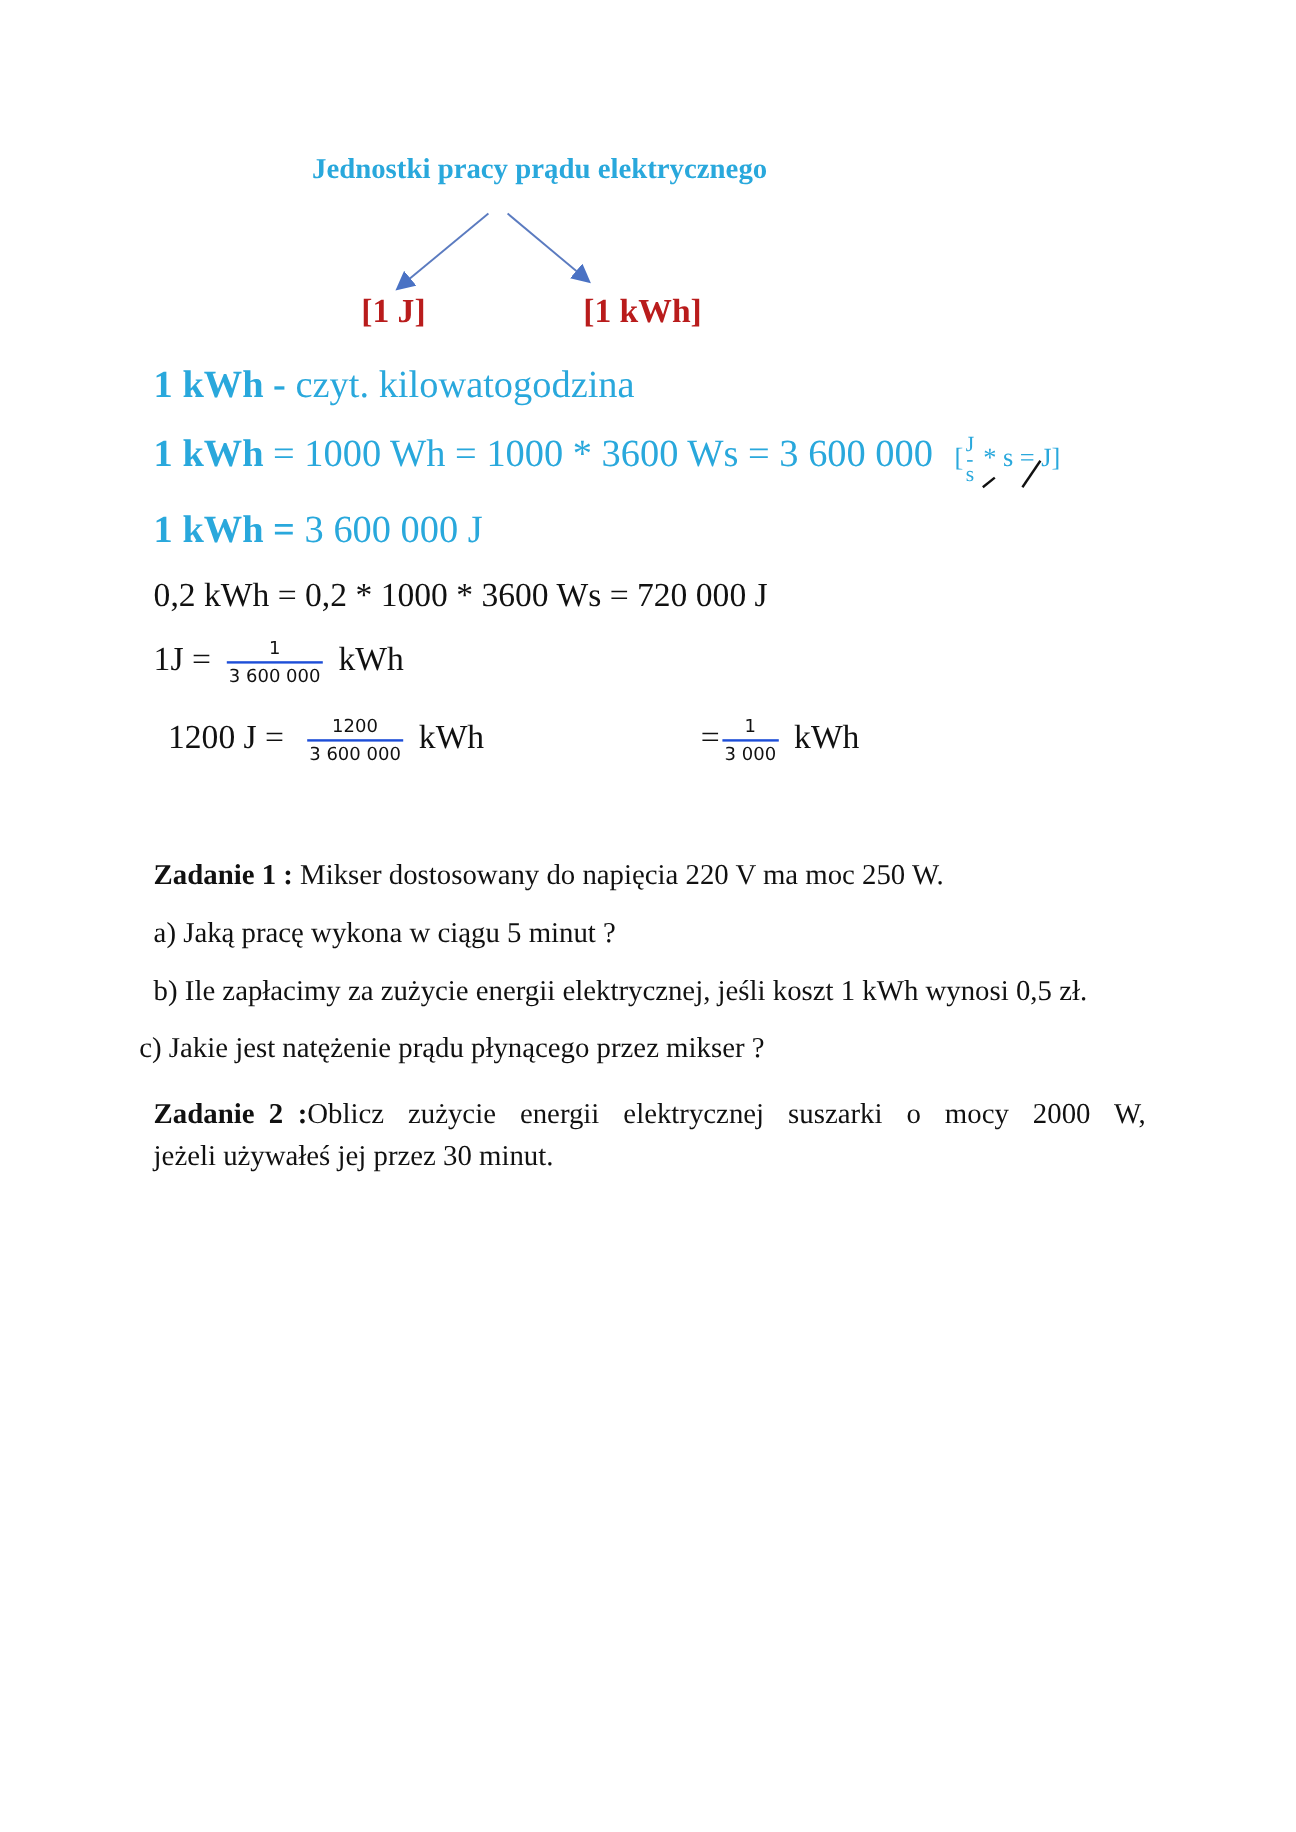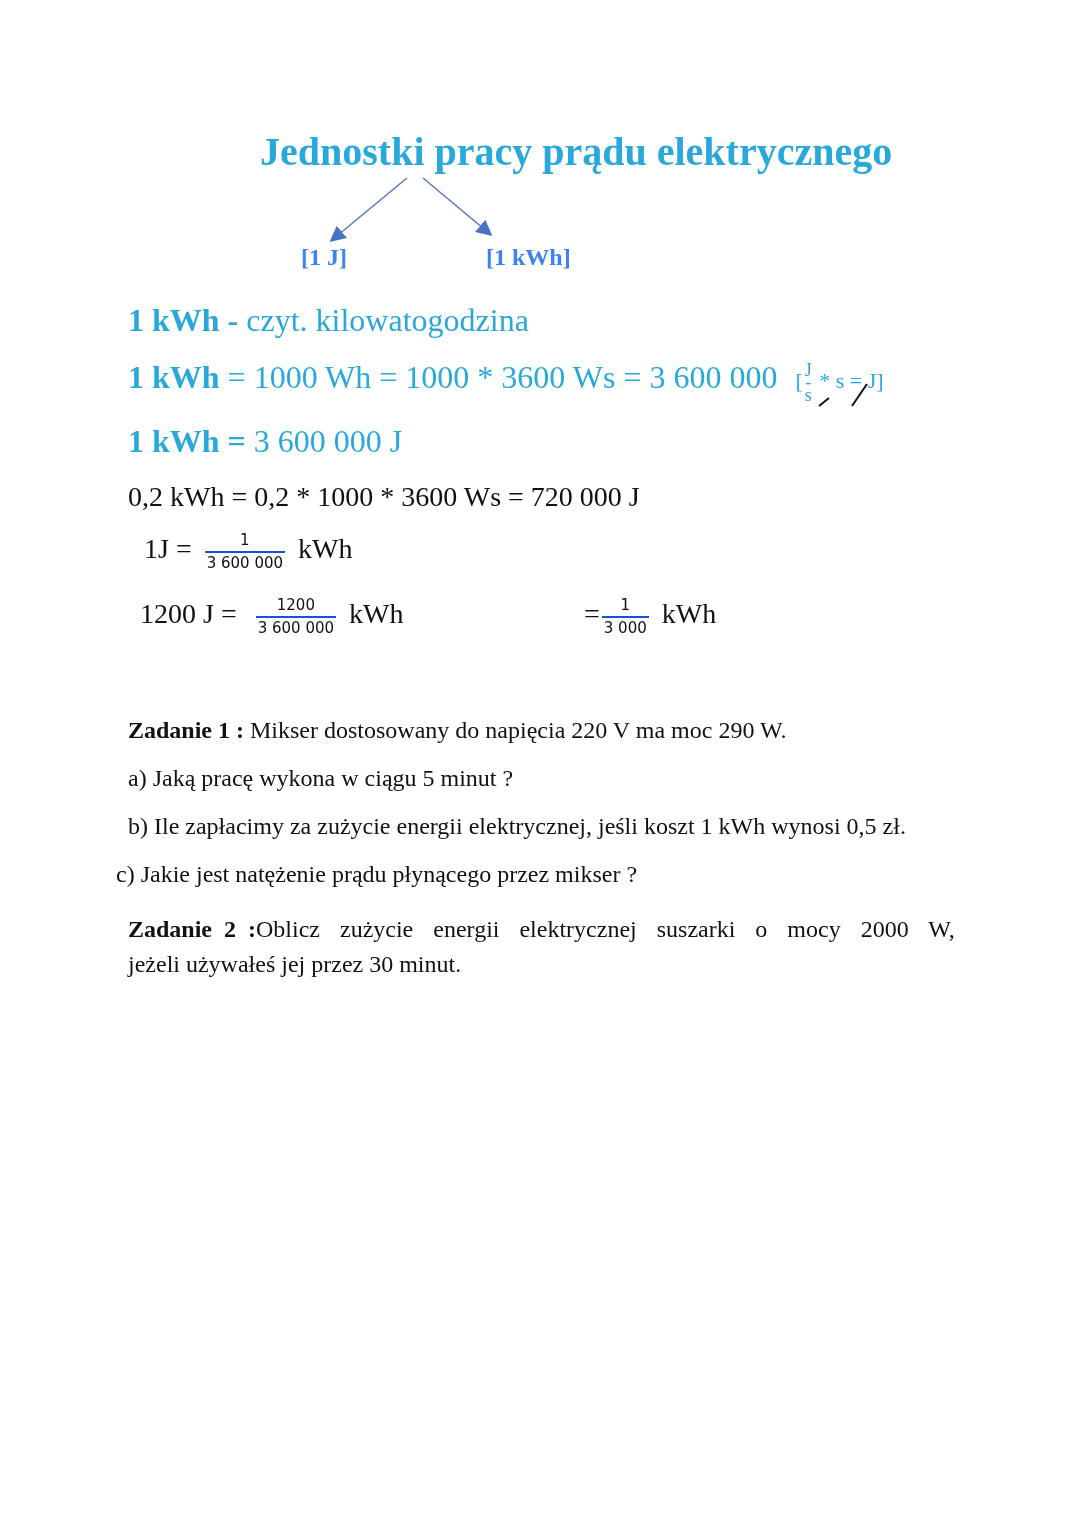--- a/index.html
+++ b/index.html
@@ -1,21 +1,21 @@
 <!DOCTYPE html>
 <html><head>
   <meta charset="utf-8">
   <style>
     html, body { margin: 0; padding: 0; background: #ffffff; }
     body { width: 1080px; height: 1527px; position: relative; overflow: hidden;
            font-family: "Liberation Serif", "DejaVu Serif", serif; color: #111111; }
     .abs { position: absolute; white-space: nowrap; }
     .b { font-weight: bold; }
-    .title { left: 260px; top: 128px; font-size: 40px; font-weight: bold; color: #29a8dc; }
-    .unit { font-size: 24px; font-weight: bold; color: #3b82f6; }
+    .title { left: 260px; top: 128px; font-size: 24px; font-weight: bold; color: #29a8dc; }
+    .unit { font-size: 28px; font-weight: bold; color: #b91c1c; }
     .bl { font-size: 32px; color: #29a8dc; }
     .line { font-size: 28px; }
     .frac { display: inline-flex; flex-direction: column; align-items: center; vertical-align: middle;
             font-family: "DejaVu Sans", sans-serif; font-size: 15px; margin: 0 6px; line-height: 1.1; }
     .frac .num { padding: 0 2px 2px; }
     .frac .den { border-top: 2px solid #1d4ed8; padding: 2px 2px 0; }
     .task { font-size: 24px; }
     .unitfrac { display: inline-flex; flex-direction: column; align-items: center; vertical-align: middle;
                 font-size: 18px; line-height: 0.9; margin: 0 2px; position: relative; }
     .unitfrac .den { position: relative; }
@@ -59,21 +59,21 @@
     <line x1="19" y1="36" x2="29" y2="28" stroke="#111" stroke-width="2"></line>
     <line x1="52" y1="36" x2="67" y2="14" stroke="#111" stroke-width="2"></line>
   </svg>
 
   <div class="abs bl" style="left:128px; top:423px;">
     <span class="b">1 kWh =</span><span> 3 600 000 J</span>
   </div>
 
   <div class="abs line" style="left:128px; top:481px;">0,2 kWh = 0,2 * 1000 * 3600 Ws = 720 000 J</div>
 
-  <div class="abs line" style="left:144px; top:532px;">
+  <div class="abs line" style="left:128px; top:532px;">
     <span>1J =</span>
     <span class="frac">
         <span class="num">1</span>
         <span class="den">3 600 000</span>
       </span>
     <span>kWh</span>
   </div>
 
   <div class="abs line" style="left:140px; top:597px;">
     <span>1200 J =</span>
@@ -85,21 +85,21 @@
   </div>
   <div class="abs line" style="left:584px; top:597px;">
     <span>=</span><span class="frac" style="margin-left:2px;">
         <span class="num">1</span>
         <span class="den">3 000</span>
       </span>
     <span>kWh</span>
   </div>
 
   <div class="abs task" style="left:128px; top:717px;">
-    <span class="b">Zadanie 1 :</span><span> Mikser dostosowany do napięcia 220 V ma moc 290 W.</span>
+    <span class="b">Zadanie 1 :</span><span> Mikser dostosowany do napięcia 220 V ma moc 250 W.</span>
   </div>
   <div class="abs task" style="left:128px; top:765px;">a) Jaką pracę wykona w ciągu 5 minut ?</div>
   <div class="abs task" style="left:128px; top:813px;">b) Ile zapłacimy za zużycie energii elektrycznej, jeśli koszt 1 kWh wynosi 0,5 zł.</div>
   <div class="abs task" style="left:116px; top:861px;">c) Jakie jest natężenie prądu płynącego przez mikser ?</div>
 
   <div class="abs task" style="left:128px; top:916px; width:822px; display:flex; justify-content:space-between;">
     <span class="b" style="word-spacing:6px;">Zadanie 2 :</span>
     <span style="word-spacing:14px;">Oblicz zużycie energii elektrycznej suszarki o mocy 2000 W,</span>
   </div>
   <div class="abs task" style="left:128px; top:951px;">jeżeli używałeś jej przez 30 minut.</div>

